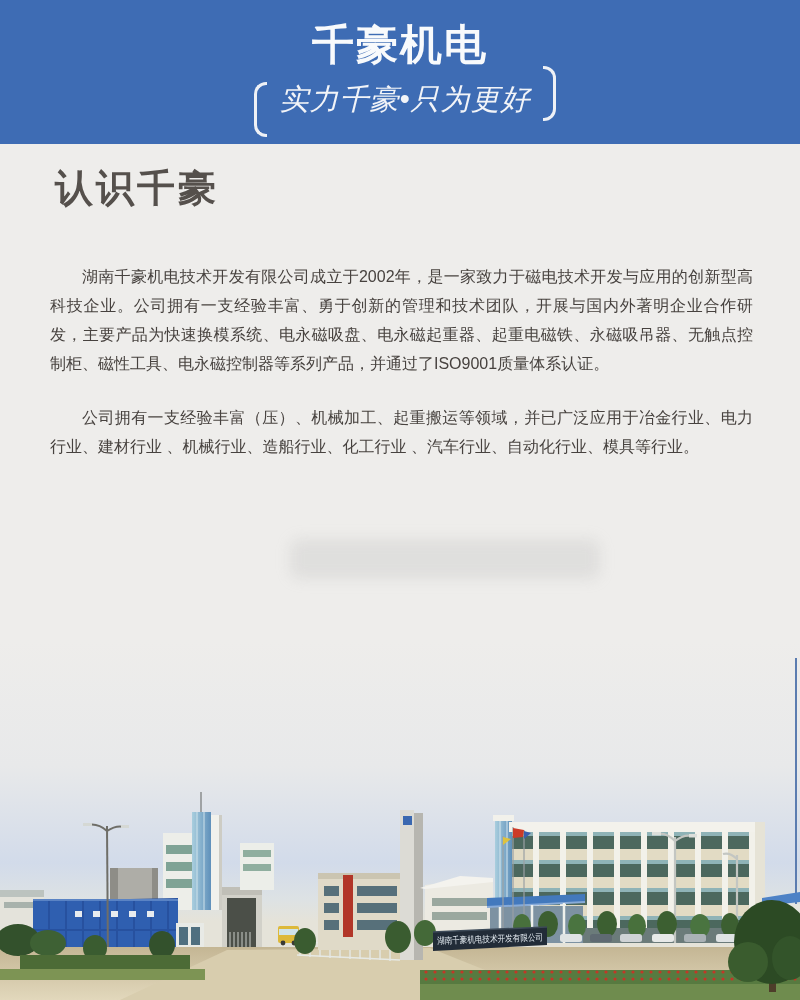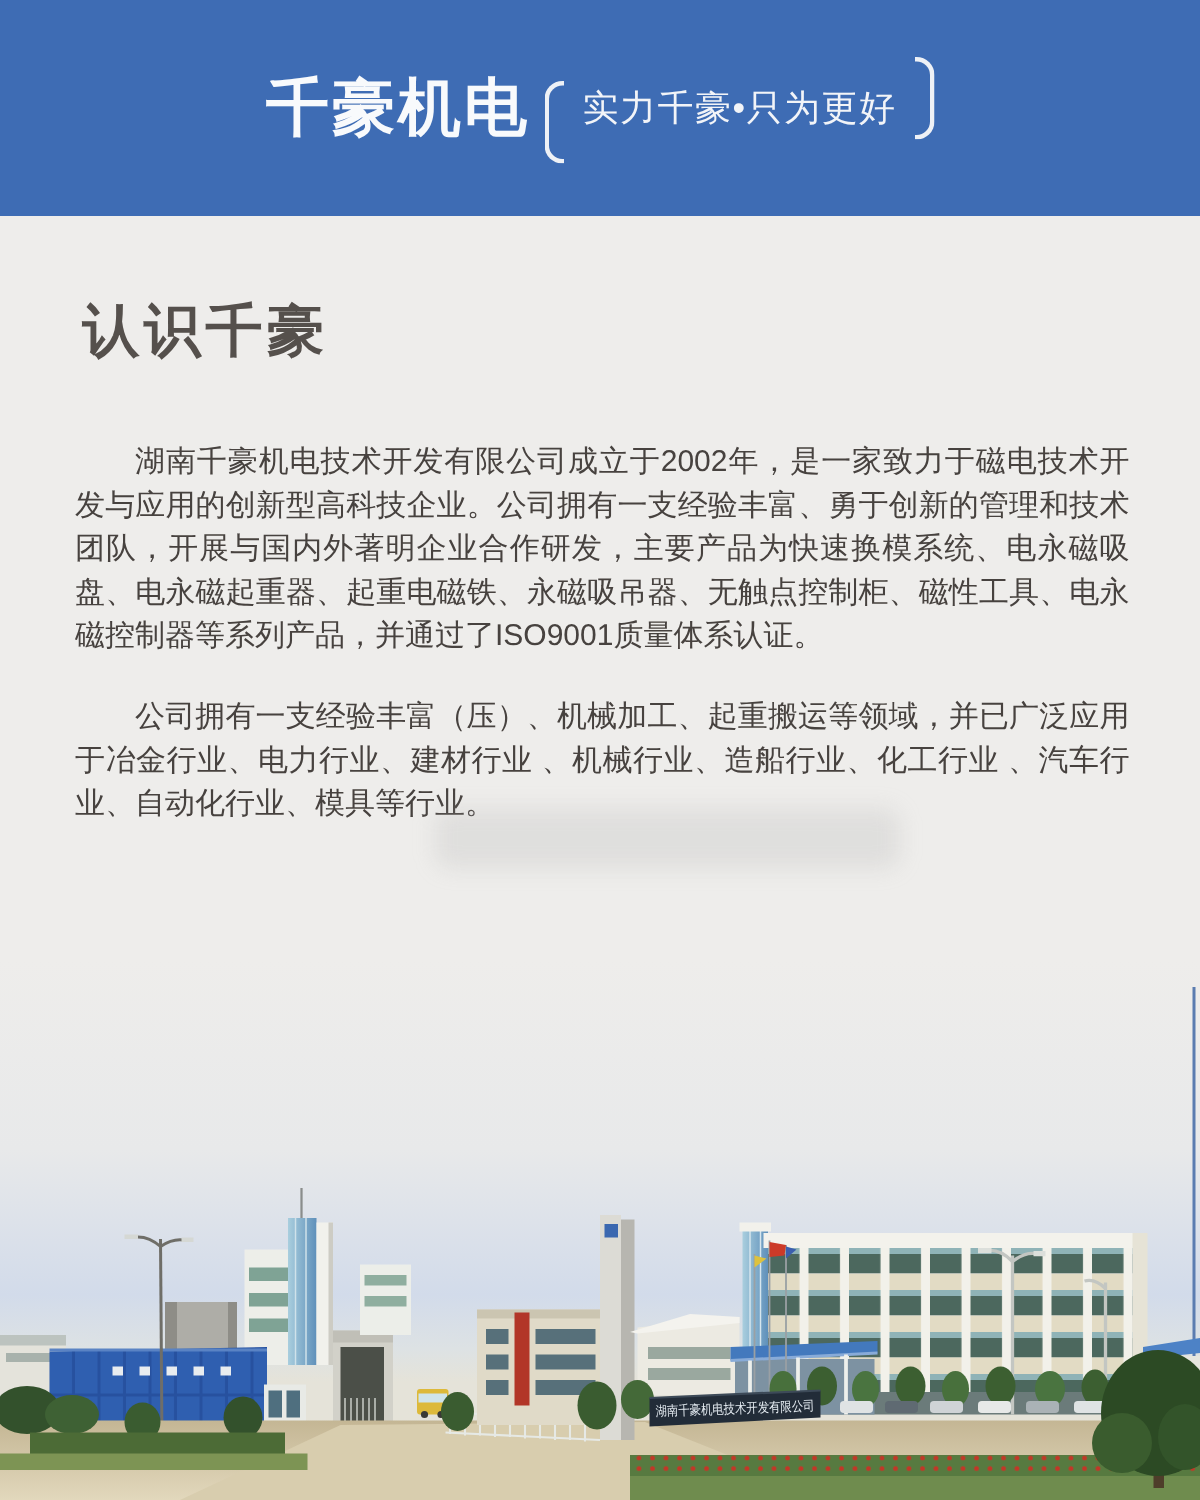--- a/index.html
+++ b/index.html
@@ -6,43 +6,43 @@
   .page {
     position:relative; width:800px; height:1000px; margin:0 auto;
     background:#eeedeb; overflow:hidden;
     font-family:"Liberation Sans","DejaVu Sans",sans-serif;
   }
   
   .banner {
     height:144px; background:#3e6cb4;
     display:flex; align-items:center; justify-content:center;
   }
-  .banner-inner { display:flex; align-items:center; }
+  .banner-inner { display:flex; align-items:center;flex-direction:column; }
   .brand {
     font-size:42px; font-weight:800; color:#f8fafc; letter-spacing:2px;
   }
   .slogan-wrap { display:flex; align-items:center; margin-left:10px; }
   .bracket { display:inline-block; width:13px; height:55px; box-sizing:border-box; }
   .bracket.left {
     border-left:3px solid #eef1f6; border-top:3px solid #eef1f6; border-bottom:3px solid #eef1f6;
     border-radius:12px 0 0 12px; transform:translateY(9px);
   }
   .bracket.right {
     border-right:3px solid #eef1f6; border-top:3px solid #eef1f6; border-bottom:3px solid #eef1f6;
     border-radius:0 12px 12px 0; transform:translateY(-7px);
   }
-  .slogan-text { font-size:24px; color:#f2f4f8; padding:0 12px; letter-spacing:1px; white-space:nowrap; }
+  .slogan-text { font-size:29px; color:#f2f4f8; padding:0 12px; letter-spacing:1px; white-space:nowrap;font-style:italic; }
   
-  .content { padding:51px 47px 0 50px; position:relative; }
+  .content { padding:19px 47px 0 50px; position:relative; }
   .title {
     font-size:38px; color:#55504c; font-weight:bold;
     margin:0 0 48px 5px; letter-spacing:3px;
   }
   .para {
-    font-size:20px; line-height:29px; color:#47423f;
+    font-size:16px; line-height:29px; color:#47423f;
     text-align:justify; text-indent:2em; margin:0 0 25px 0;
   }
   .watermark {
     position:absolute; left:290px; top:395px; width:310px; height:40px;
     background:rgba(175,175,172,0.22); filter:blur(7px); border-radius:10px;
     pointer-events:none;
   }
   
   .photo { position:absolute; left:0; top:640px; width:800px; height:360px; }
   .photo svg { display:block; width:800px; height:360px; }

